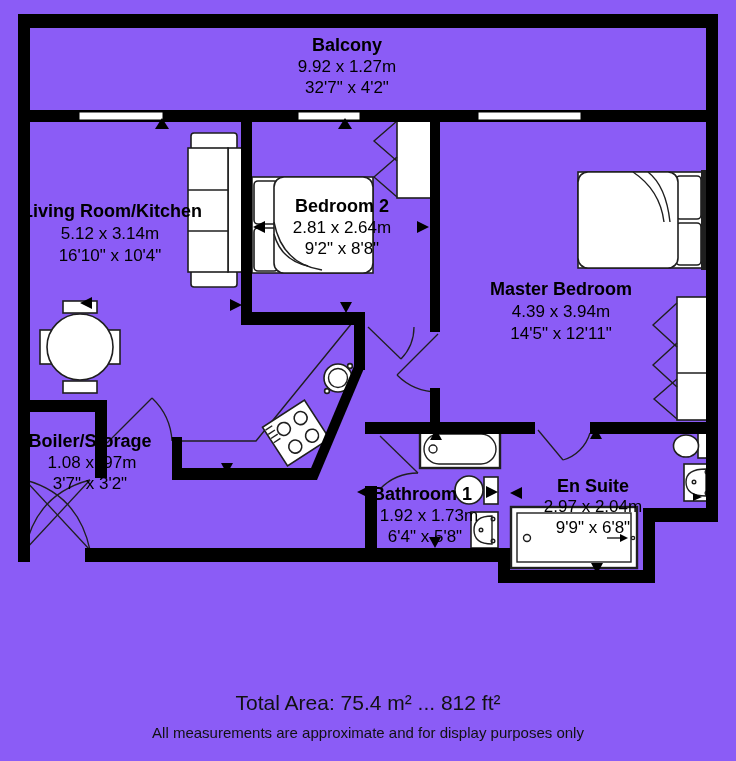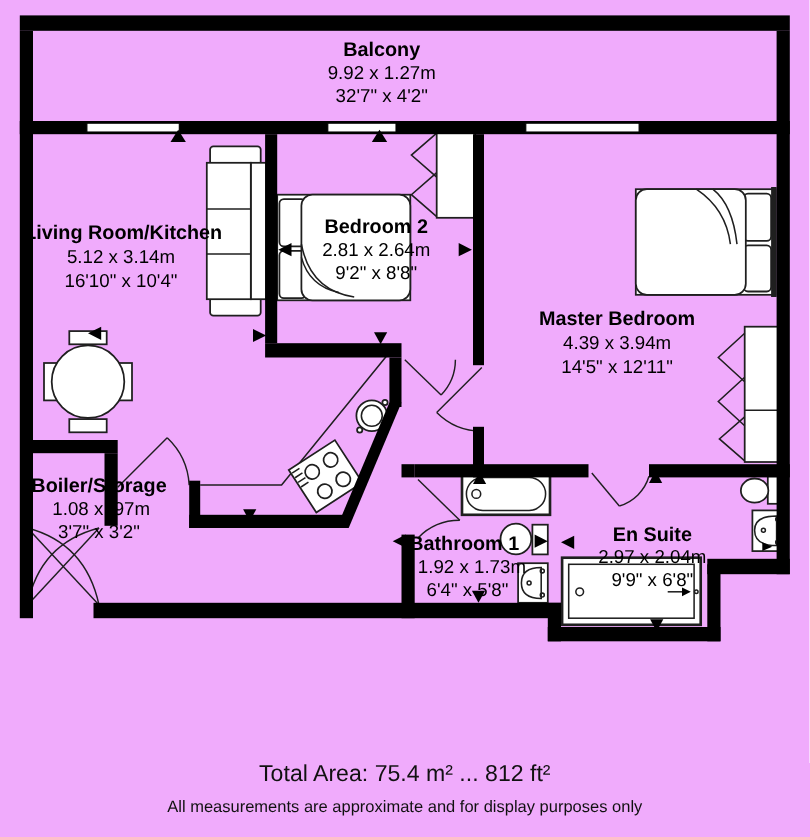--- a/index.html
+++ b/index.html
@@ -1,16 +1,16 @@
 <!DOCTYPE html>
 <html><head>
 <meta charset="utf-8">
 <style>
   html,body{margin:0;padding:0;background:#ffffff;}
-  #page{position:relative;width:736px;height:761px;background:#f0abfc;overflow:hidden;
+  #page{position:relative;width:736px;height:761px;background:#8b5cf6;overflow:hidden;
         font-family:"Liberation Sans", sans-serif;text-decoration:underline;}
   svg{display:block;}
   .wall{fill:#000;stroke:none;}
   .win{fill:#fff;stroke:#000;stroke-width:1;}
   .furn{fill:#fff;stroke:#1f1f1f;stroke-width:1.6;}
   .furn-thick{fill:#fff;stroke:#1f1f1f;stroke-width:2.4;}
   .thin{fill:none;stroke:#1f1f1f;stroke-width:1.4;}
   .door{fill:none;stroke:#1f1f1f;stroke-width:1.3;}
   .mark{fill:#000;stroke:none;}
   .room-title{font-size:18px;font-weight:bold;fill:#000;text-anchor:middle;}

